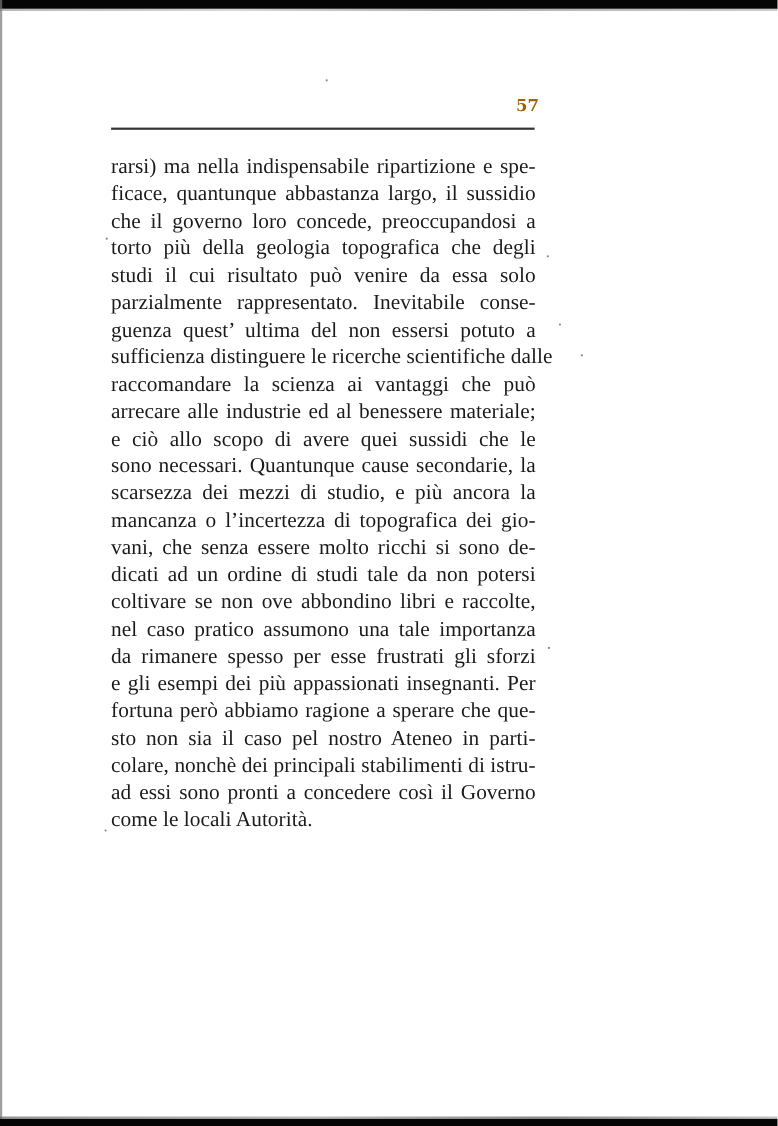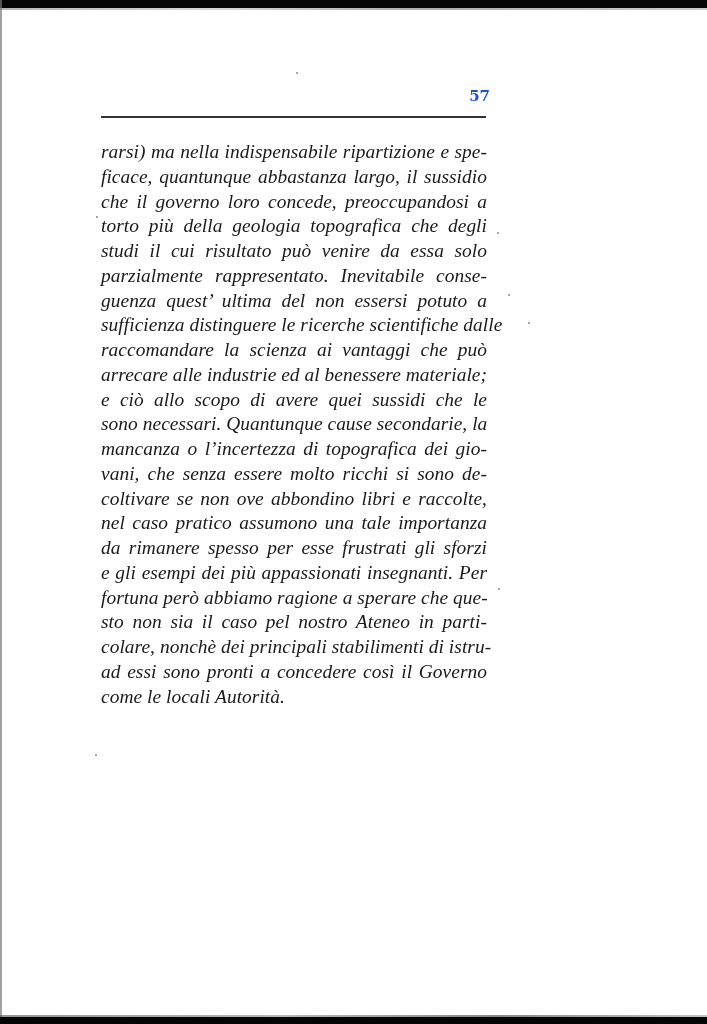--- a/index.html
+++ b/index.html
@@ -52,36 +52,35 @@
     }
     .page-number {
       position: absolute;
       left: 466px;
       top: 87px;
       width: 24px;
       text-align: right;
       font-family: "DejaVu Serif", "Liberation Serif", serif;
       font-weight: bold;
       font-size: 15px;
-      color: #1d4ed8;
+      color: #a16207;
     }
     .header-rule {
       position: absolute;
       left: 101px;
       top: 116px;
       width: 385px;
       height: 2px;
       background: #333;
     }
     .body-text {
       position: absolute;
       left: 101px;
       top: 140px;
       width: 386px;
-      font-style: italic;
     }
     .line {
       display: block;
       height: 24.76px;
       line-height: 24.76px;
       font-family: "Liberation Serif", "DejaVu Serif", serif;
       font-size: 19.4px;
       white-space: nowrap;
       text-align: justify;
       text-align-last: justify;
@@ -112,22 +111,24 @@
   <span class="line">che il governo loro concede, preoccupandosi a</span>
   <span class="line">torto più della geologia topografica che degli</span>
   <span class="line">studi il cui risultato può venire da essa solo</span>
   <span class="line">parzialmente rappresentato. Inevitabile conse-</span>
   <span class="line">guenza quest’ ultima del non essersi potuto a</span>
   <span class="line">sufficienza distinguere le ricerche scientifiche dalle</span>
   <span class="line">raccomandare la scienza ai vantaggi che può</span>
   <span class="line">arrecare alle industrie ed al benessere materiale;</span>
   <span class="line">e ciò allo scopo di avere quei sussidi che le</span>
   <span class="line">sono necessari. Quantunque cause secondarie, la</span>
+  <span class="line">scarsezza dei mezzi di studio, e più ancora la</span>
   <span class="line">mancanza o l’incertezza di topografica dei gio-</span>
   <span class="line">vani, che senza essere molto ricchi si sono de-</span>
+  <span class="line">dicati ad un ordine di studi tale da non potersi</span>
   <span class="line">coltivare se non ove abbondino libri e raccolte,</span>
   <span class="line">nel caso pratico assumono una tale importanza</span>
   <span class="line">da rimanere spesso per esse frustrati gli sforzi</span>
   <span class="line">e gli esempi dei più appassionati insegnanti. Per</span>
   <span class="line">fortuna però abbiamo ragione a sperare che que-</span>
   <span class="line">sto non sia il caso pel nostro Ateneo in parti-</span>
   <span class="line">colare, nonchè dei principali stabilimenti di istru-</span>
   <span class="line">ad essi sono pronti a concedere così il Governo</span>
   <span class="line last">come le locali Autorità.</span>
 </div>

